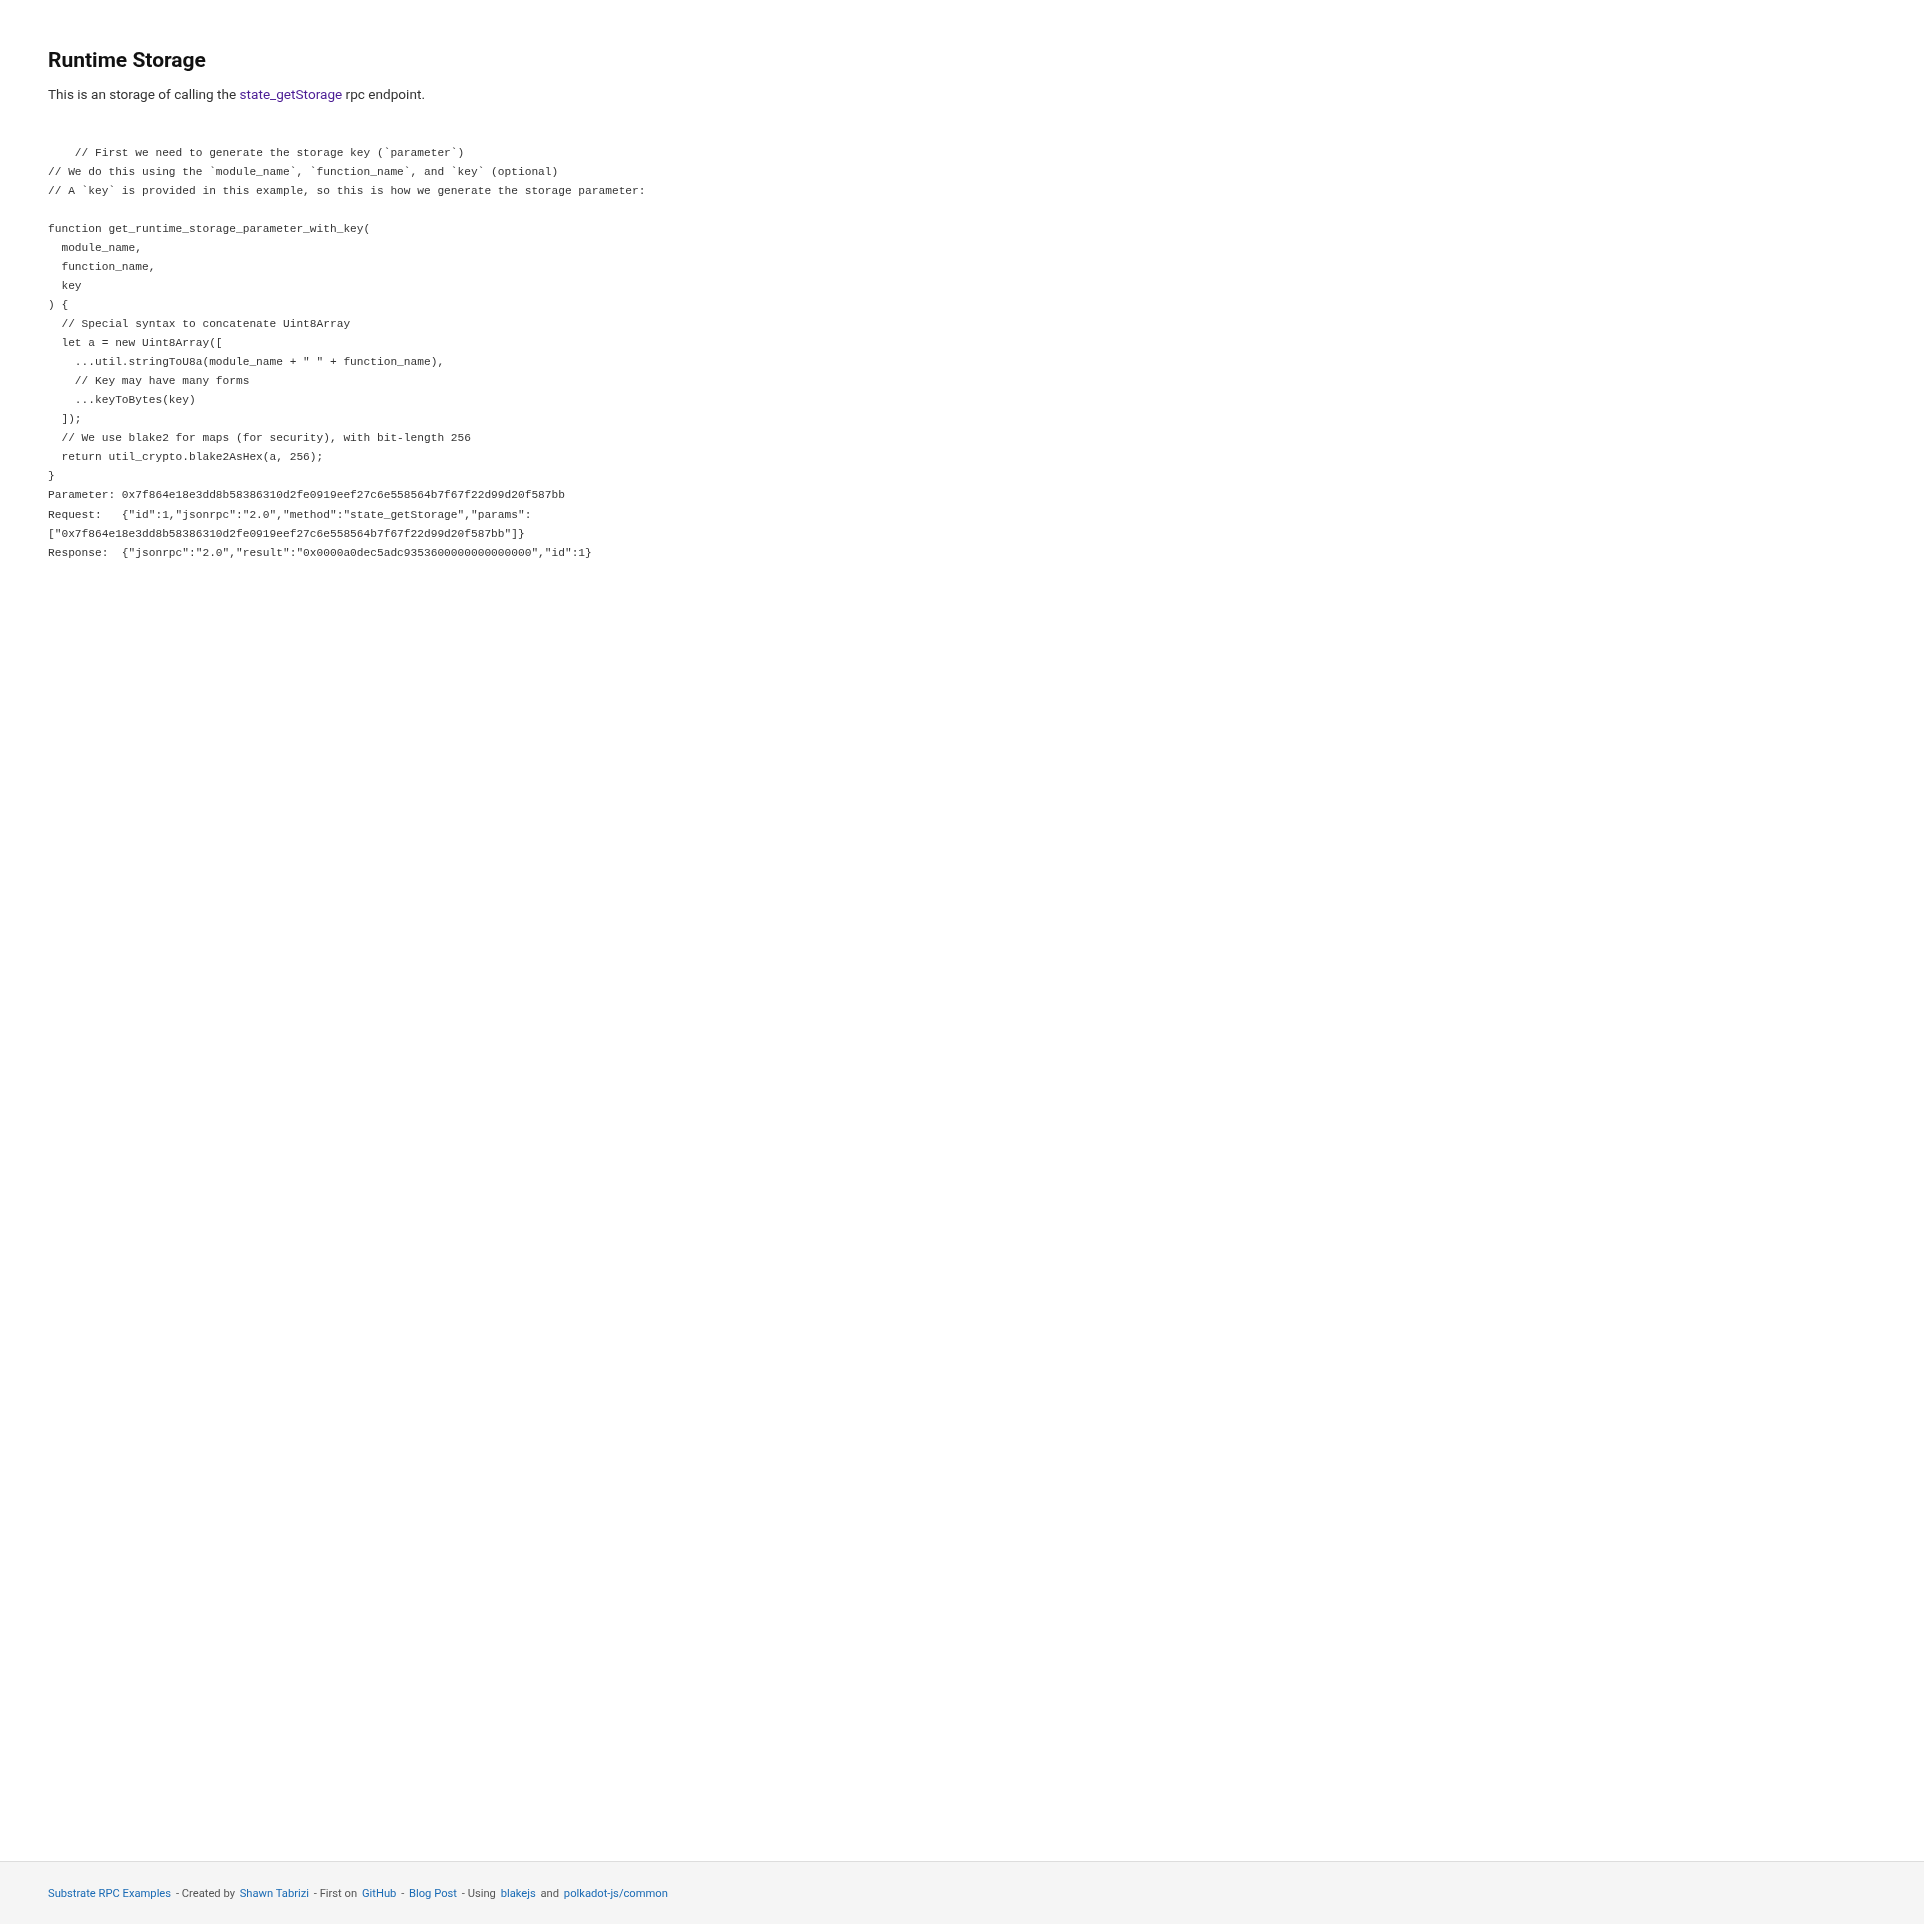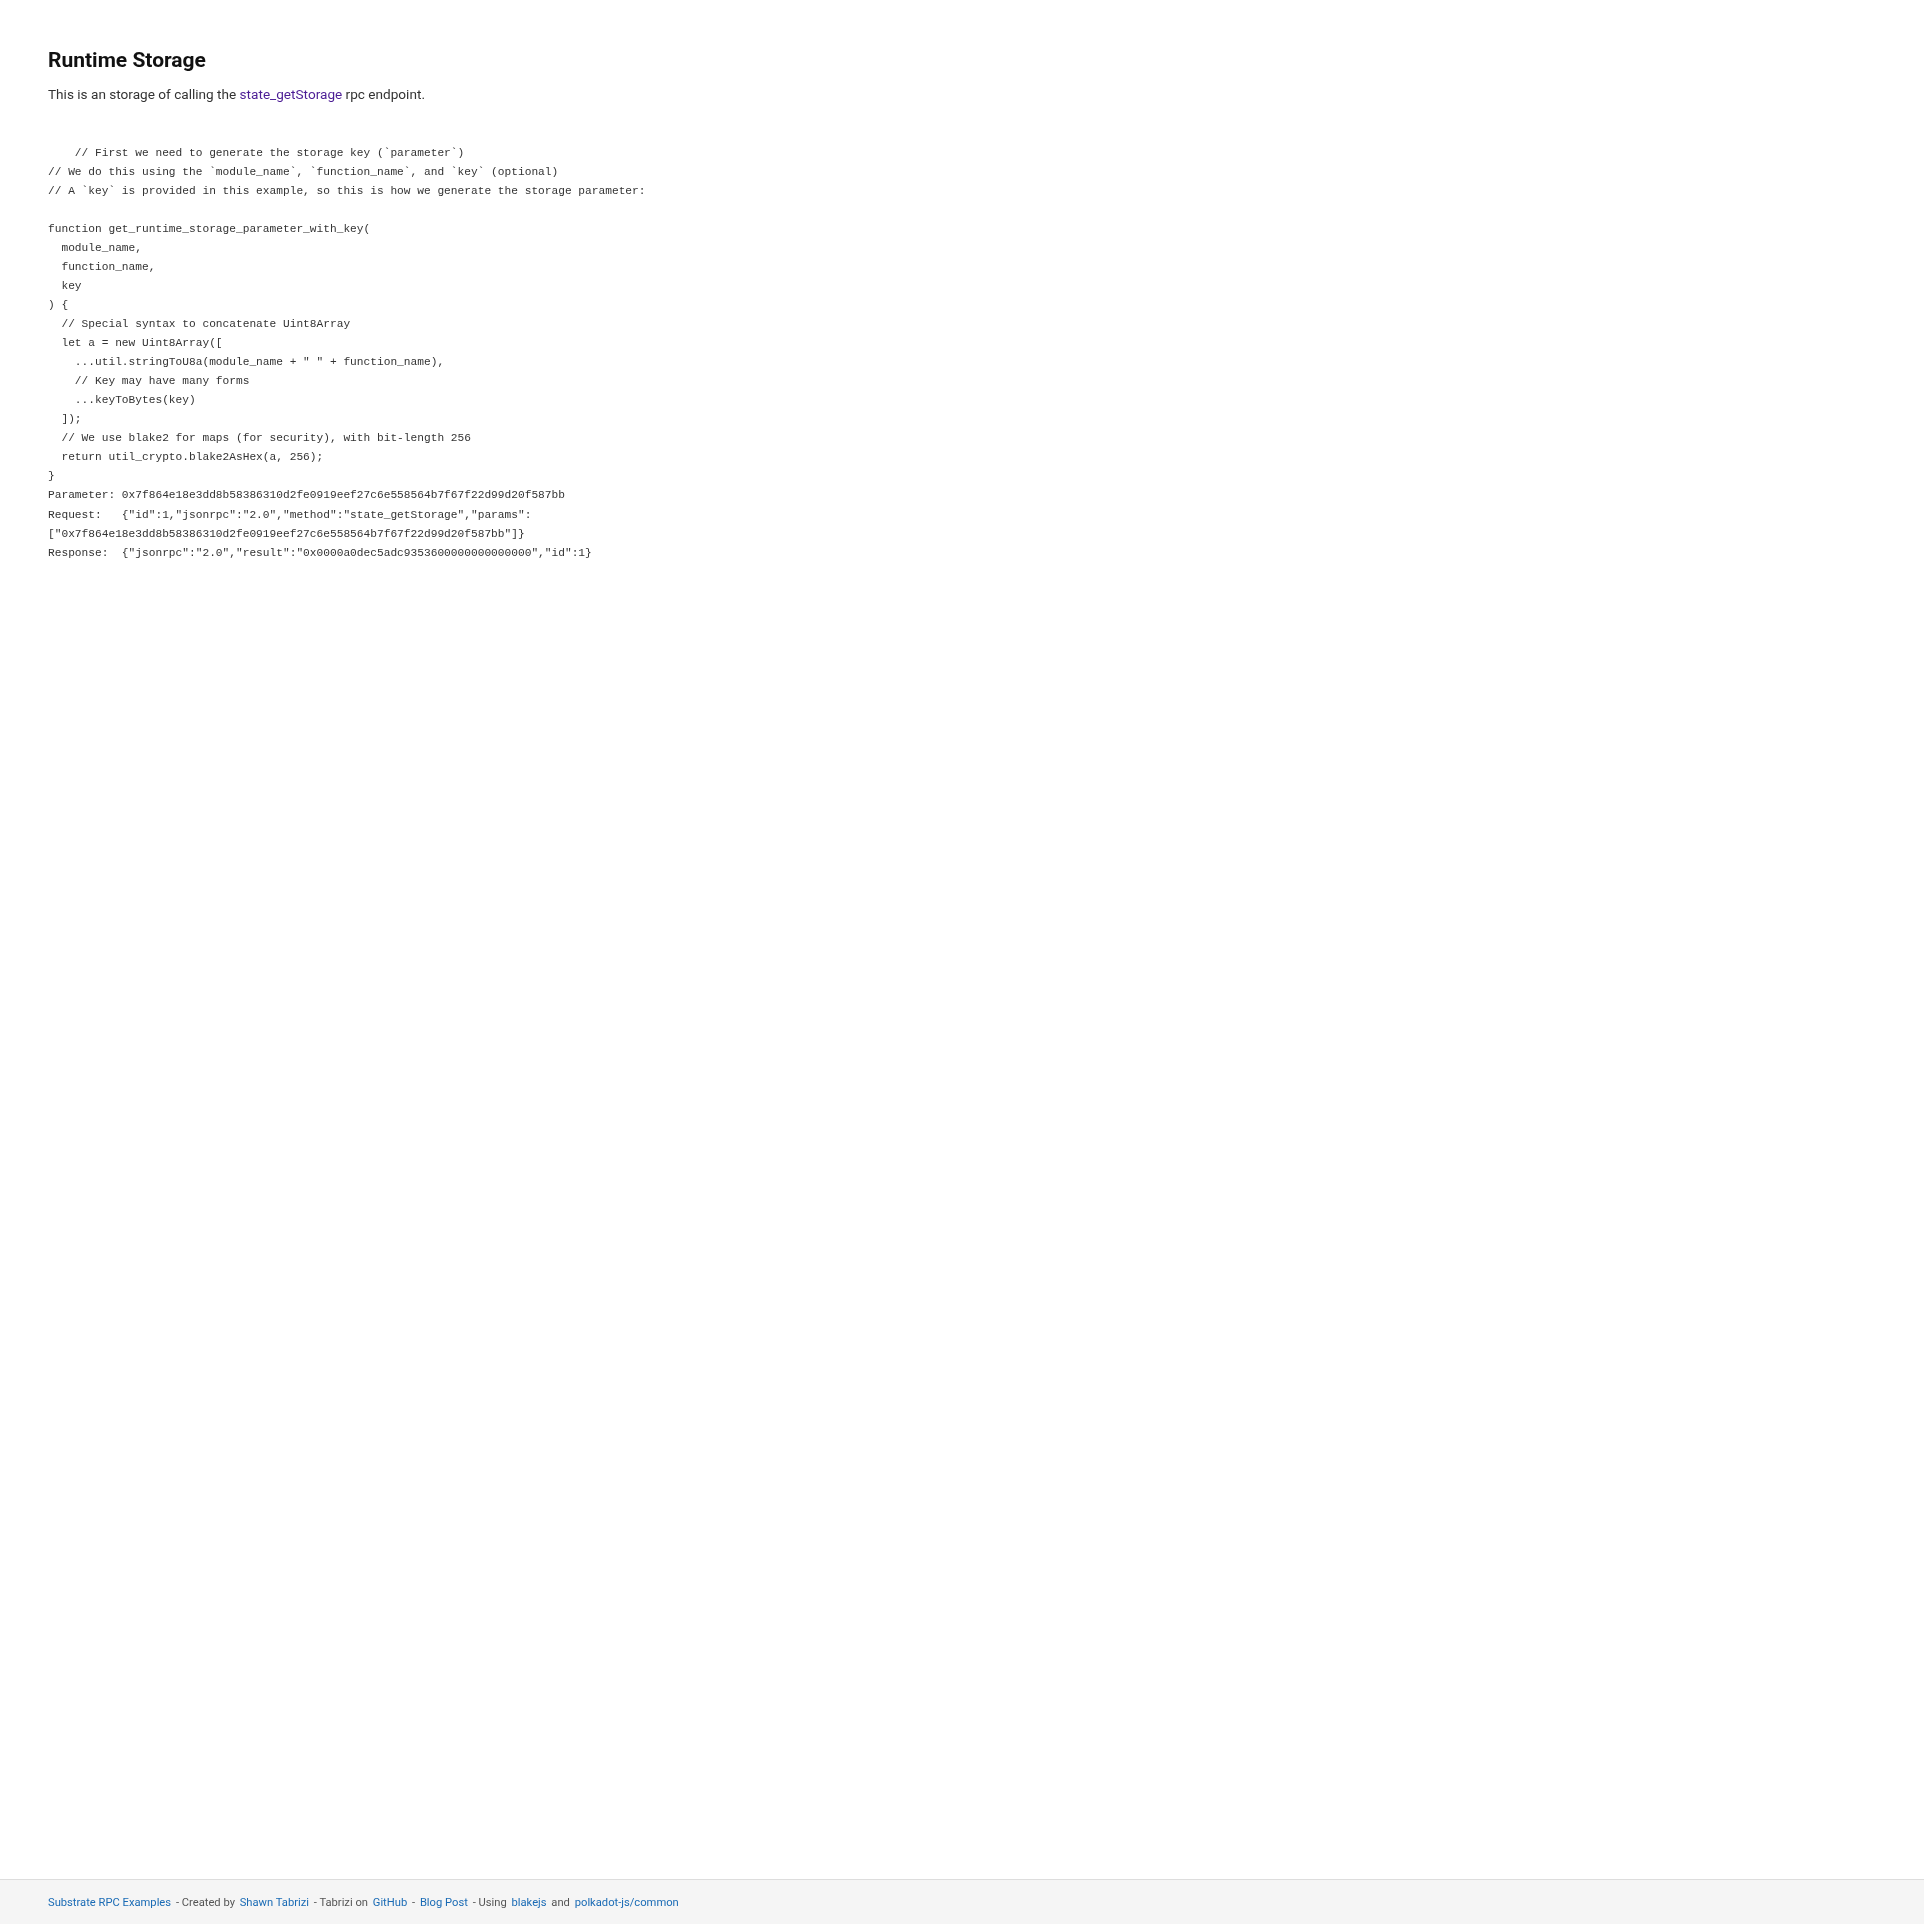--- a/index.html
+++ b/index.html
@@ -76,21 +76,21 @@
       font-family: 'Courier New', Courier, monospace;
       font-size: 11.2px;
       line-height: 1.7;
       color: #333;
       white-space: pre;
     }
 
     .footer {
       background: #f5f5f5;
       border-top: 0.8px solid #ddd;
-      padding: 16px 48px;
+      padding: 25px 48px;
       font-size: 11.2px;
       color: #555;
       display: flex;
       align-items: center;
       gap: 4.8px;
       flex-wrap: wrap;
     }
 
     .footer a {
       color: #1a6bb5;
@@ -131,21 +131,21 @@
 Request:   {"id":1,"jsonrpc":"2.0","method":"state_getStorage","params":
 ["0x7f864e18e3dd8b58386310d2fe0919eef27c6e558564b7f67f22d99d20f587bb"]}
 Response:  {"jsonrpc":"2.0","result":"0x0000a0dec5adc9353600000000000000","id":1}</span>
   </div>
 </div>
 
 <footer class="footer">
   <a href="#">Substrate RPC Examples</a>
   <span>- Created by</span>
   <a href="#">Shawn Tabrizi</a>
-  <span>- Tabrizi on</span>
+  <span>- First on</span>
   <a href="#">GitHub</a>
   <span>-</span>
   <a href="#">Blog Post</a>
   <span>- Using</span>
   <a href="#">blakejs</a>
   <span>and</span>
   <a href="#">polkadot-js/common</a>
 </footer>
 
 

